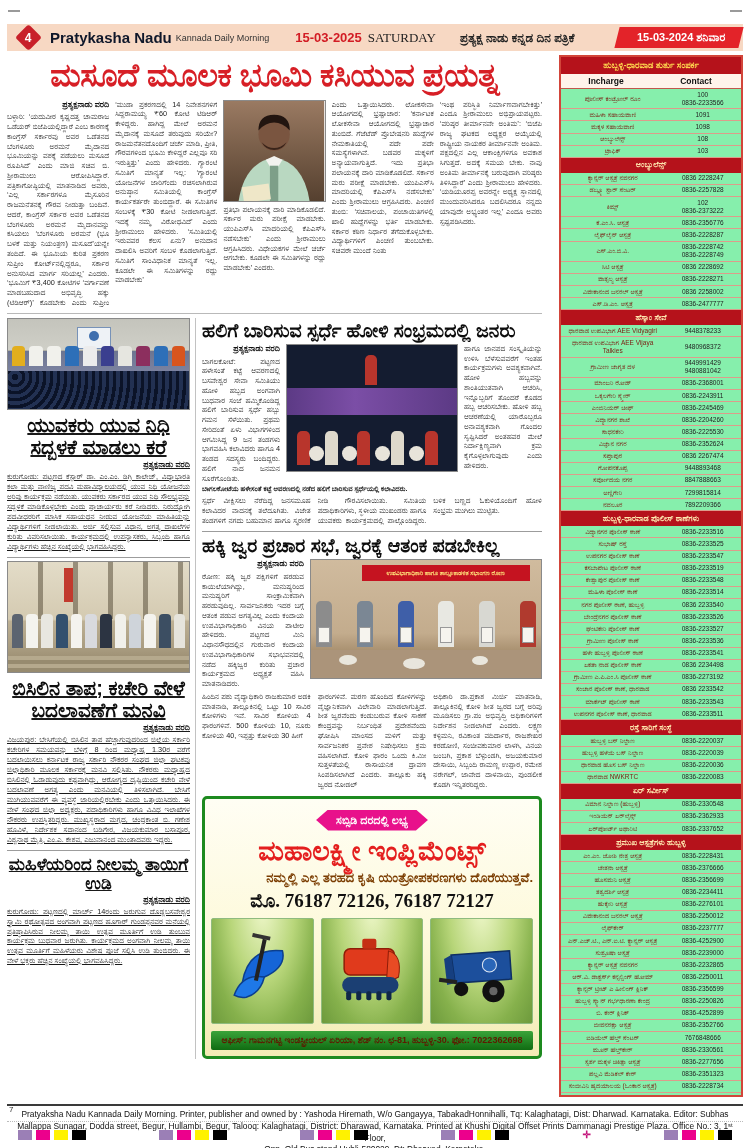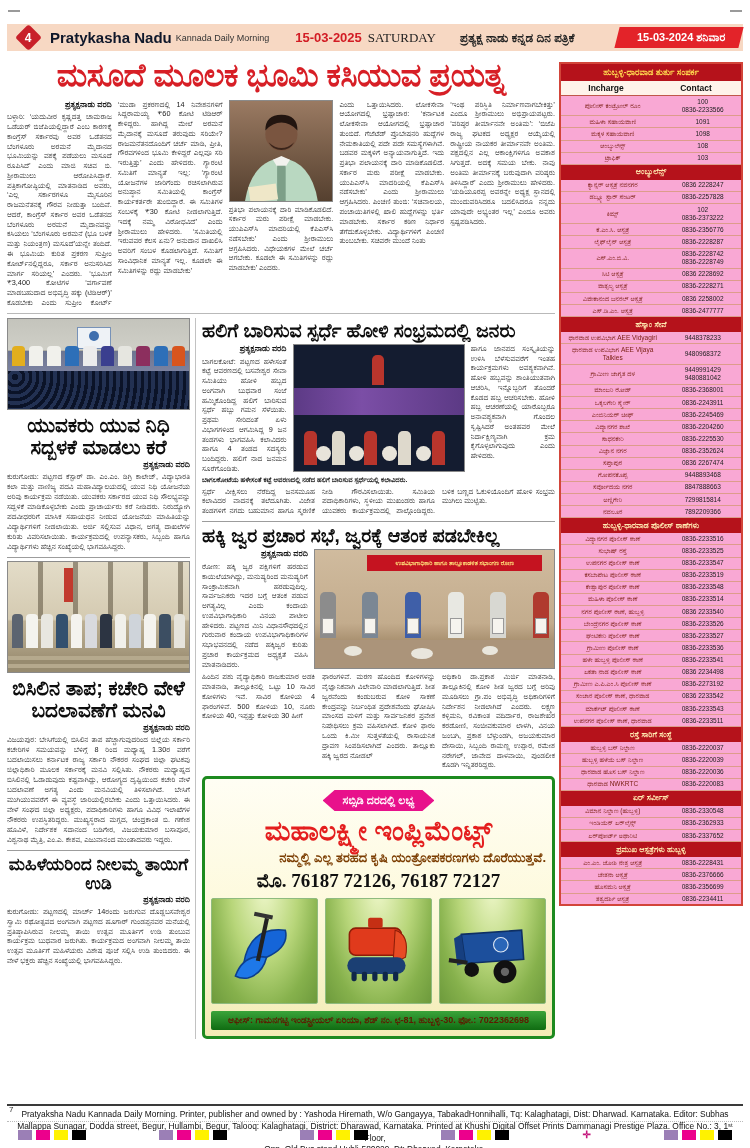--- a/index.html
+++ b/index.html
@@ -25,35 +25,35 @@
   .mh-tag  { font-size:9px; color:#333; margin-left:4px; margin-right:26px; }
   .mh-date { color:#d21c24; font-weight:bold; font-size:13px; margin-right:6px; }
   .mh-day  { font-size:13px; color:#222; font-family:"Liberation Serif", serif; margin-right:24px; }
   .mh-kn   { font-weight:bold; font-size:12px; color:#222; }
   .mh-banner {
     margin-left:auto; background:#e32329; color:#fff; font-weight:bold; font-size:11px;
     padding:4px 16px 4px 20px; transform:skewX(-14deg); margin-right:2px;
   }
   .mh-banner span { display:inline-block; transform:skewX(14deg); }
   
-  .content { display:flex; gap:4px; margin:4px 7px 0 7px; height:1046px; overflow:hidden; }
+  .content { display:flex; gap:17px; margin:4px 7px 0 7px; height:1046px; overflow:hidden; }
   .main-col { width:550px; overflow:hidden; }
   
   .main-headline {
     color:#d71f26; font-weight:bold; font-size:32px; line-height:1.08;
     text-align:center; margin:3px 0 7px 0; letter-spacing:-0.5px;
   }
   .lead { display:flex; gap:6px; height:214px; border-bottom:1px solid #b9b9b9; padding-bottom:4px; overflow:hidden; }
   .lcol { flex:1; font-size:7.3px; line-height:1.34; text-align:justify; color:#222; overflow:hidden; }
   .byline { text-align:right; font-weight:bold; font-size:8px; color:#111; margin-bottom:2px; }
   .photo-frame { border:1px solid #8a8a8a; }
   .photo-politician { width:100%; height:102px; margin-bottom:3px; }
   
   .lower { display:flex; margin-top:4px; }
-  .left-stack { width:188px; padding-right:5px; overflow:hidden; }
+  .left-stack { width:188px; padding-right:5px; overflow:hidden;text-decoration:underline; }
   .mid-stack { flex:1; border-left:1px solid #c2c2c2; padding-left:6px; overflow:hidden; }
   h2.art-head { font-size:20px; line-height:1.12; font-weight:bold; color:#0d0d0d; text-align:center; margin:4px 0 2px 0; }
   h2.art-head-mid { font-size:19px; text-align:left; margin:2px 0 3px 0; }
   .body-txt { font-size:7.3px; line-height:1.36; text-align:justify; color:#222; }
   .rule { border-top:1px solid #9c9c9c; margin:5px 0 3px 0; }
   
   .ph { position:relative; overflow:hidden; }
   .photo-yuva { height:92px;
     background:linear-gradient(180deg,#c4c4bc 0%,#cfcfc7 34%,#8f8f85 36%,#6d7590 36%,#7b82a0 58%,#16203c 58%,#0e1730 100%); }
   .wall-banner { position:absolute; top:8px; left:38%; width:34px; height:22px; background:#eef2f6; border:1px solid #7792b8; }
@@ -109,21 +109,21 @@
   .ad-title { color:#e41e1e; font-weight:bold; font-size:27px; margin:5px 0 3px 0; }
   .ad-sub { color:#7a3c00; font-weight:bold; font-size:13px;text-align:right; }
   .ad-phone { color:#101010; font-weight:bold; font-size:19px; margin:4px 0 6px 0; font-family:"Liberation Serif", serif; }
   .ad-photos { display:flex; gap:7px; }
   .ad-photo { flex:1; height:106px; border:1px solid #8fbb7f; border-radius:2px; position:relative; overflow:hidden;
     background:radial-gradient(ellipse at 50% -10%, #eef7c9 0%, #b8d67a 45%, #86b14c 75%, #6d9a3c 100%); }
   .ad-photo svg { position:absolute; inset:0; width:100%; height:100%; }
   .ad-addr { margin-top:7px; background:linear-gradient(180deg,#3aa43a,#106c12); color:#5d1a00; font-weight:bold;
     font-size:9px; padding:4px 2px; border-radius:2px; }
   
-  .sidebar { width:184px; border:2px solid #d2453a; background:#f9a8d4; height:844px; overflow:hidden; flex:none;margin-top:7px; }
+  .sidebar { width:184px; border:2px solid #d2453a; background:#86efac; height:1042px; overflow:hidden; flex:none; }
   .sb-title { background:#b5121b; color:#ffd94f; font-weight:bold; font-size:8.5px; text-align:center; padding:3px 2px; }
   .sb-thead { display:flex; background:#fff3ea; border-bottom:1px solid #c0574a; }
   .sb-thead div { flex:1; font-weight:bold; font-size:8.5px; text-align:center; padding:2px; color:#111; }
   .sb-head { background:#b5121b; color:#ffe9b0; font-weight:bold; font-size:7.8px; text-align:center; padding:2.5px 2px; }
   .sb-row { display:flex; border-bottom:1px solid #dd9c8b; align-items:center; }
   .sb-name { flex:1.2; color:#7c2014; font-size:6.5px; text-align:center; padding:1.5px 2px; line-height:1.25; }
   .sb-contact { flex:0.9; color:#222; font-size:6.5px; text-align:center; padding:1.5px 1px; white-space:pre-line; line-height:1.25; }
   
   .footer { margin:3px 7px 0 7px; border-top:2px solid #3a3a3a; padding-top:3px; text-align:center;
     font-size:8.4px; line-height:1.4; color:#111; }

